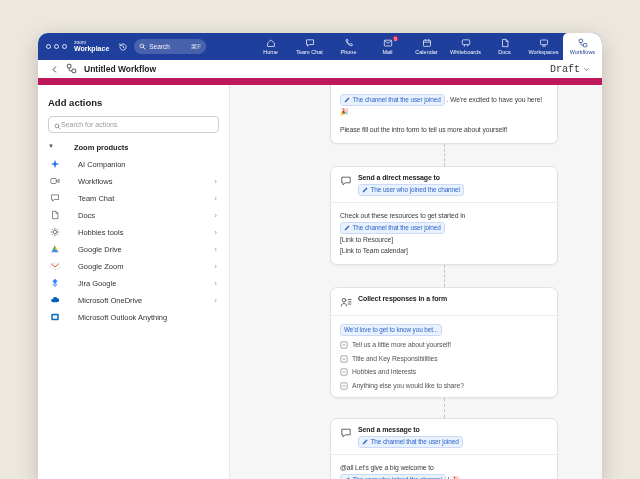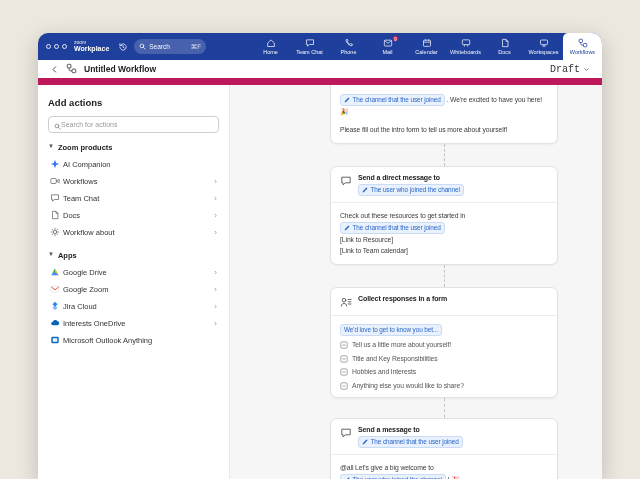--- a/index.html
+++ b/index.html
@@ -64,26 +64,26 @@
   .sidebar-search {
     height:17px; border:1px solid #cfcfcf; border-radius:4px;
     display:flex; align-items:center; padding:0 5px; margin-bottom:6px;
   }
   .sidebar-search input {
     border:0; outline:0; width:100%; font-size:7px; color:#555;
     font-family:"Liberation Sans", sans-serif; background:transparent;
   }
   .sidebar-search input::placeholder { color:#9a9a9a; }
   .section-header {
-    display:flex; align-items:flex-start; gap:4px; font-size:7.5px; font-weight:bold;
+    display:flex; align-items:flex-start; gap:20px; font-size:7.5px; font-weight:bold;
     color:#222; margin:10px 0 4px; cursor:pointer;
   }
   .section-caret { font-size:6px; color:#555; }
   .side-item {
-    height:17px; display:flex; align-items:center; gap:3px;
+    height:17px; display:flex; align-items:center; gap:18px;
     font-size:7.5px; color:#333; padding:0 2px; border-radius:3px; cursor:pointer;
   }
   .side-item .chev { margin-left:auto; color:#9a9a9a; font-size:8px; line-height:1; }
   .side-item svg { flex:0 0 auto; }
   
   .canvas { flex:1; background:#f6f6f7; position:relative; overflow:hidden; }
   .flow { position:absolute; left:100px; top:0; width:228px; display:flex; flex-direction:column; }
   .card {
     background:#fff; border:1px solid #e2e2e2; border-radius:7px;
     box-shadow:0 1px 2px rgba(0,0,0,.05); font-size:6.8px; color:#3c3c3c;
@@ -296,28 +296,24 @@
               <path d="M7.2 1.6V4h2.4"></path>
             </svg></span>
         <span>Docs</span>
         <span class="chev">›</span>
       </div>
       <div class="side-item">
         <span><svg width="10" height="10" viewBox="0 0 12 12" fill="none" stroke="#5f6368" stroke-width="0.9" stroke-linecap="round">
               <circle cx="6" cy="6" r="2"></circle>
               <path d="M6 1.4v1.5M6 9.1v1.5M1.4 6h1.5M9.1 6h1.5M2.8 2.8l1 1M8.2 8.2l1 1M9.2 2.8l-1 1M3.8 8.2l-1 1"></path>
             </svg></span>
-        <span>Workflow about</span>
-        <span class="chev">›</span>
-      </div>
-
-      <div class="section-header">
-        <span class="section-caret">▼</span>
-        <span>Apps</span>
-      </div>
+        <span>Hobbies tools</span>
+        <span class="chev">›</span>
+      </div>
+
       <div class="side-item">
         <span><svg width="10" height="10" viewBox="0 0 12 12">
               <polygon points="6,1.5 1.5,10 6,5.8" fill="#34a853"></polygon>
               <polygon points="6,1.5 10.5,10 6,5.8" fill="#fbbc04"></polygon>
               <polygon points="1.5,10 10.5,10 6,5.8" fill="#4285f4"></polygon>
             </svg></span>
         <span>Google Drive</span>
         <span class="chev">›</span>
       </div>
       <div class="side-item">
@@ -326,28 +322,28 @@
               <path d="M1.5 3.5 6 7l4.5-3.5" fill="none" stroke="#ea4335" stroke-width="1.1"></path>
             </svg></span>
         <span>Google Zoom</span>
         <span class="chev">›</span>
       </div>
       <div class="side-item">
         <span><svg width="10" height="10" viewBox="0 0 12 12">
               <path d="M6 1l3 3-3 3-3-3z" fill="#2684FF"></path>
               <path d="M6 5.2l3 3-3 3-3-3z" fill="#2684FF" opacity=".55"></path>
             </svg></span>
-        <span>Jira Cloud</span>
+        <span>Jira Google</span>
         <span class="chev">›</span>
       </div>
       <div class="side-item">
         <span><svg width="10" height="10" viewBox="0 0 12 12">
               <path d="M3.4 8.6a2 2 0 0 1 .1-4 2.9 2.9 0 0 1 5.4-.6 2.3 2.3 0 0 1-.3 4.6z" fill="#0364b8"></path>
             </svg></span>
-        <span>Interests OneDrive</span>
+        <span>Microsoft OneDrive</span>
         <span class="chev">›</span>
       </div>
       <div class="side-item">
         <span><svg width="10" height="10" viewBox="0 0 12 12">
               <rect x="1.5" y="2" width="9" height="8" rx="1.5" fill="#0f6cbd"></rect>
               <rect x="3.3" y="4" width="5.4" height="4.2" rx="0.6" fill="#fff" opacity=".92"></rect>
             </svg></span>
         <span>Microsoft Outlook Anything</span>
       </div>
     </div>

